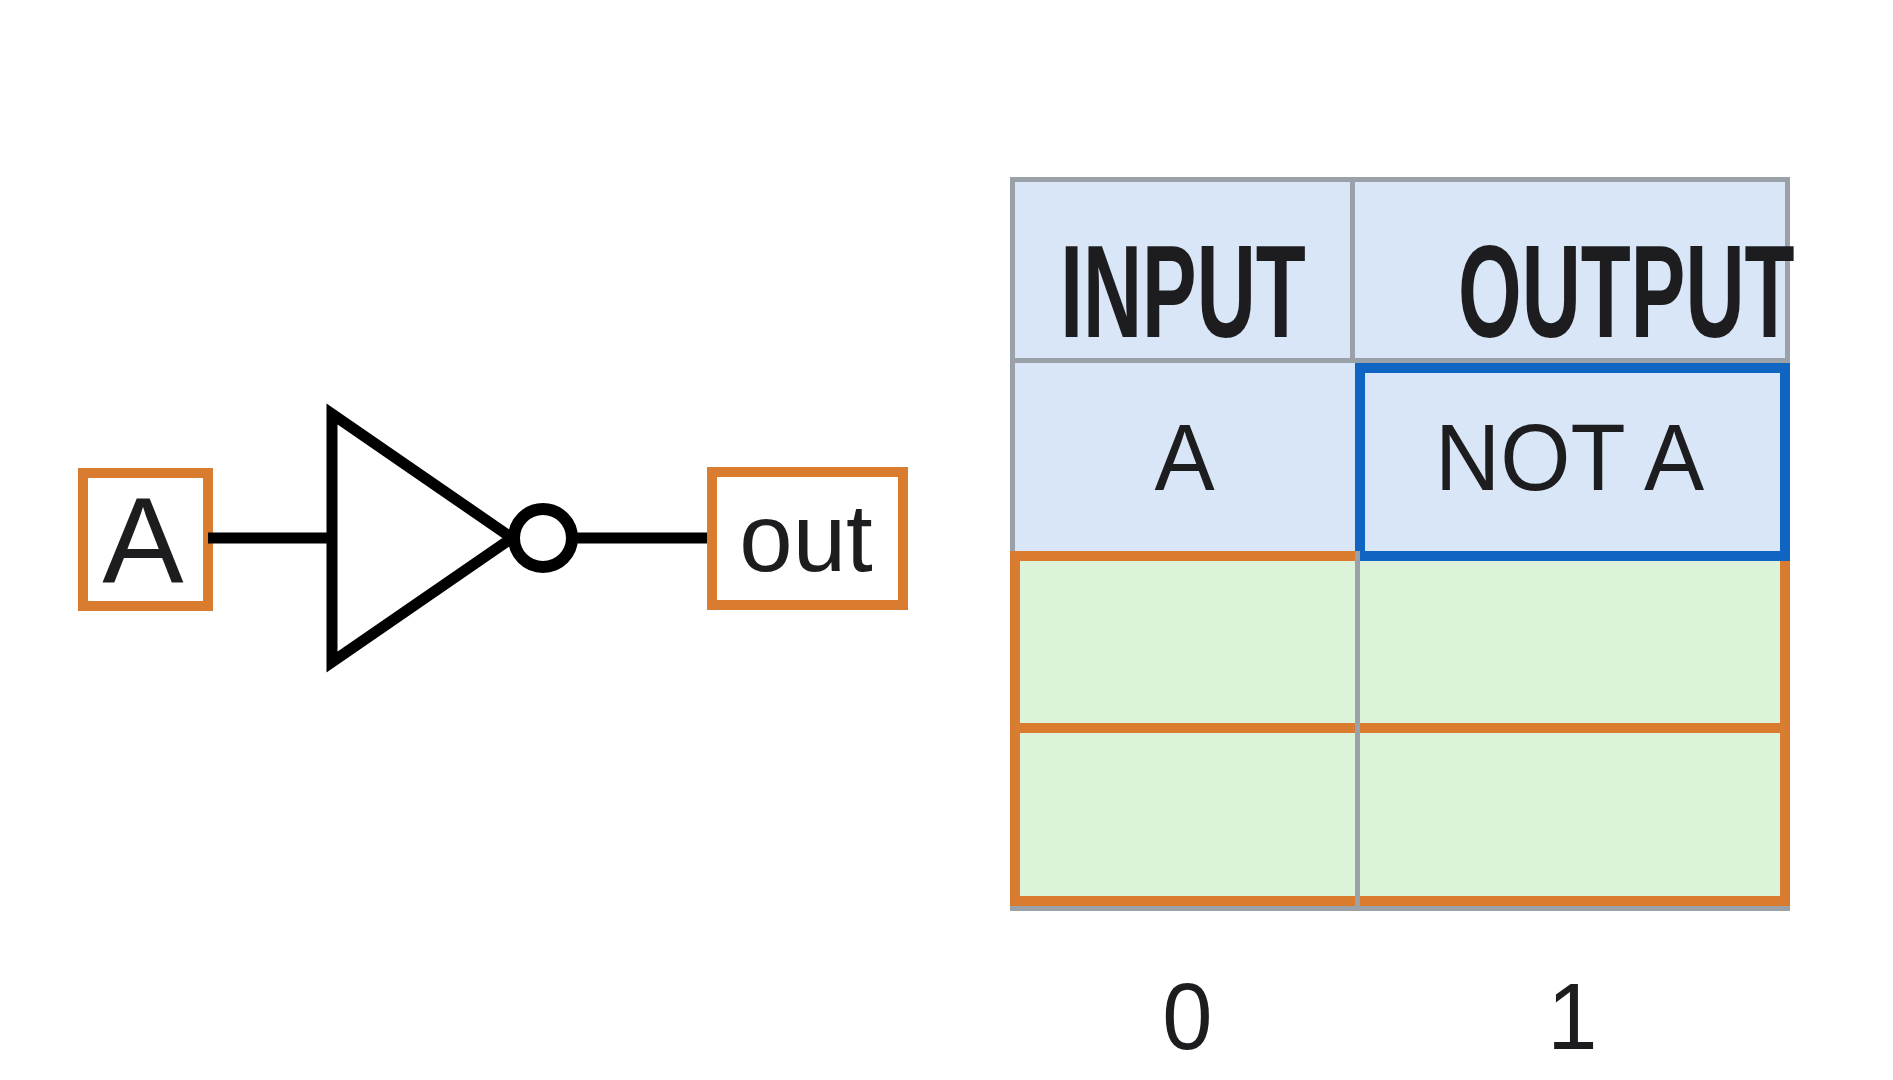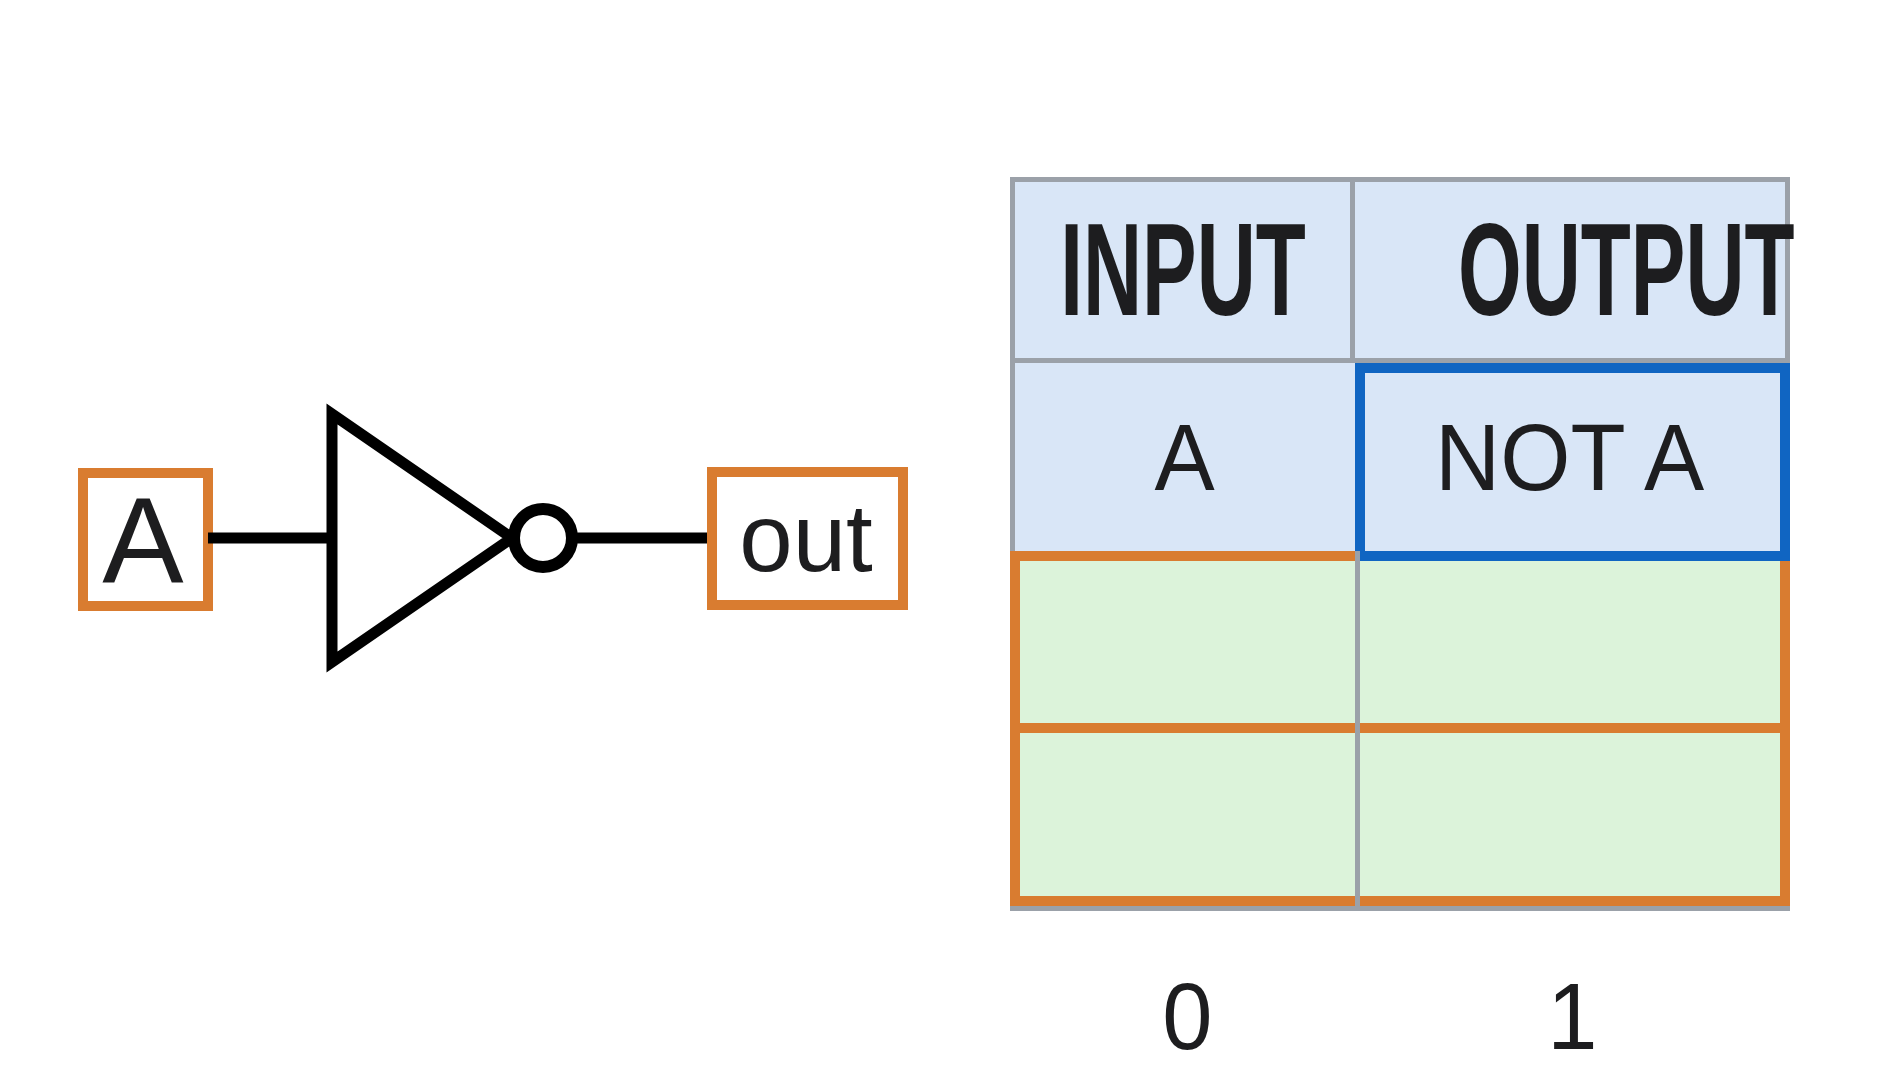--- a/index.html
+++ b/index.html
@@ -16,21 +16,21 @@
   #stage{position:relative;width:1893px;height:1080px;background:#ffffff;}
 
   
   #gate-svg{position:absolute;left:0;top:0;width:1893px;height:1080px;}
   .sig-label{font-family:"Liberation Sans", sans-serif;fill:var(--ink);}
 
   
   #truth-table{position:absolute;left:1010px;top:177px;width:780px;height:734px;}
   .tt-header-row{position:absolute;left:0;top:0;width:780px;height:186px;
     background:var(--bluebg);border:5px solid var(--gray);display:flex;}
-  .tt-header-cell{display:flex;align-items:center;justify-content:center;height:100%;}
+  .tt-header-cell{display:flex;align-items:flex-end;justify-content:center;height:100%;}
   .tt-header-cell.c1{width:340px;border-right:5px solid var(--gray);}
   .tt-header-cell.c2{flex:1;}
   .hdr-text{font-size:132px;font-weight:700;line-height:1;transform:scaleX(0.62);
     transform-origin:center;white-space:nowrap;}
 
   .tt-var-row{position:absolute;left:0;top:186px;width:780px;height:188px;
     background:var(--bluebg);border-left:5px solid var(--gray);border-right:5px solid var(--gray);
     display:flex;}
   .tt-var-cell{display:flex;align-items:center;justify-content:center;height:100%;}
   .tt-var-cell.c1{width:340px;}

